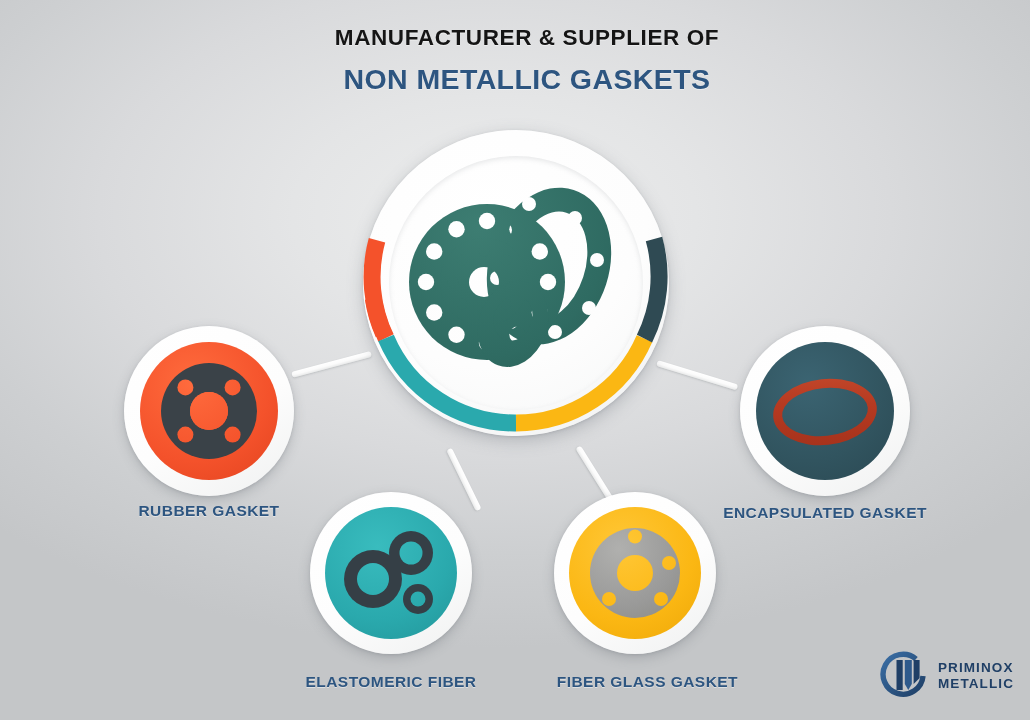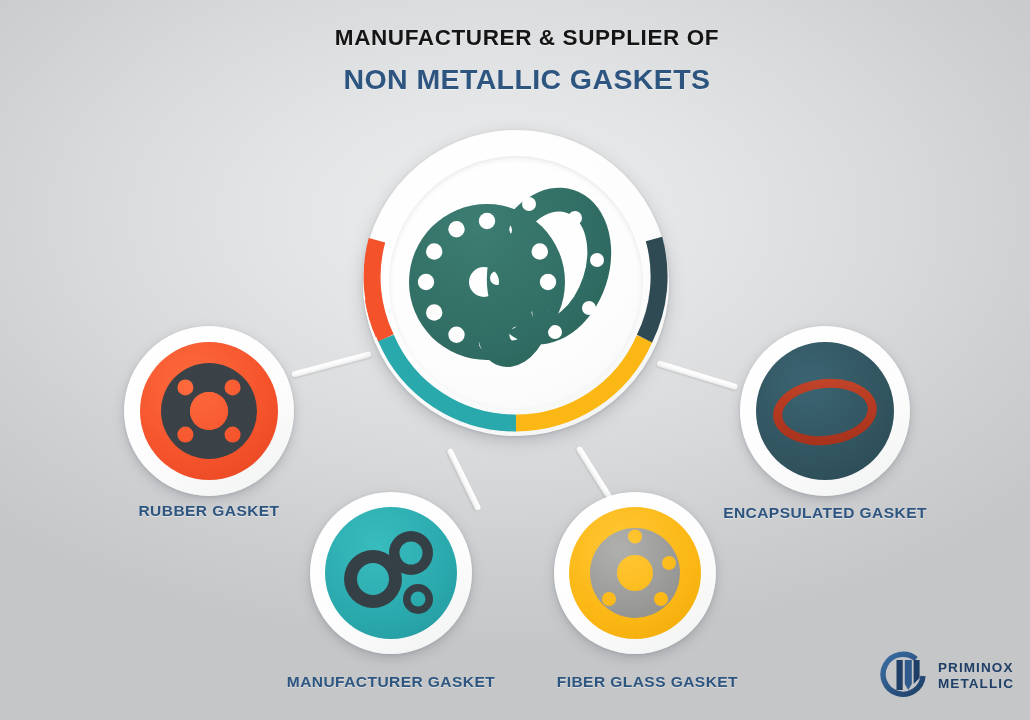--- a/index.html
+++ b/index.html
@@ -297,21 +297,21 @@
             <circle cx="86" cy="46" r="22" fill="#fff"></circle>
             <circle cx="86" cy="46" r="11.5" fill="#000"></circle>
             <circle cx="93" cy="92" r="15" fill="#fff"></circle>
             <circle cx="93" cy="92" r="7.5" fill="#000"></circle>
           </mask>
         </defs>
         <rect x="0" y="0" width="132" height="132" fill="#353f46" mask="url(#elaMask)"></rect>
       </svg>
     </div>
   </div>
-  <div class="node-label" style="left:286px; top:673px; width:210px; text-align:center;">MANUFACTURER GASKET</div>
+  <div class="node-label" style="left:286px; top:673px; width:210px; text-align:center;">ELASTOMERIC FIBER</div>
 
   <div class="node" style="left:554px; top:492px; width:162px; height:162px;">
     <div class="node-ring"></div>
     <div class="node-disc" style="left:15px; top:15px; width:132px; height:132px;
                 background: radial-gradient(circle at 40% 30%, #ffc736 0%, #fbb713 60%, #eda708 100%);">
       <svg width="132" height="132" viewBox="0 0 132 132">
         <defs>
           <radialGradient id="fgGrad" cx="38%" cy="32%" r="78%">
             <stop offset="0%" stop-color="#b0b0ae"></stop>
             <stop offset="55%" stop-color="#9a9a99"></stop>

